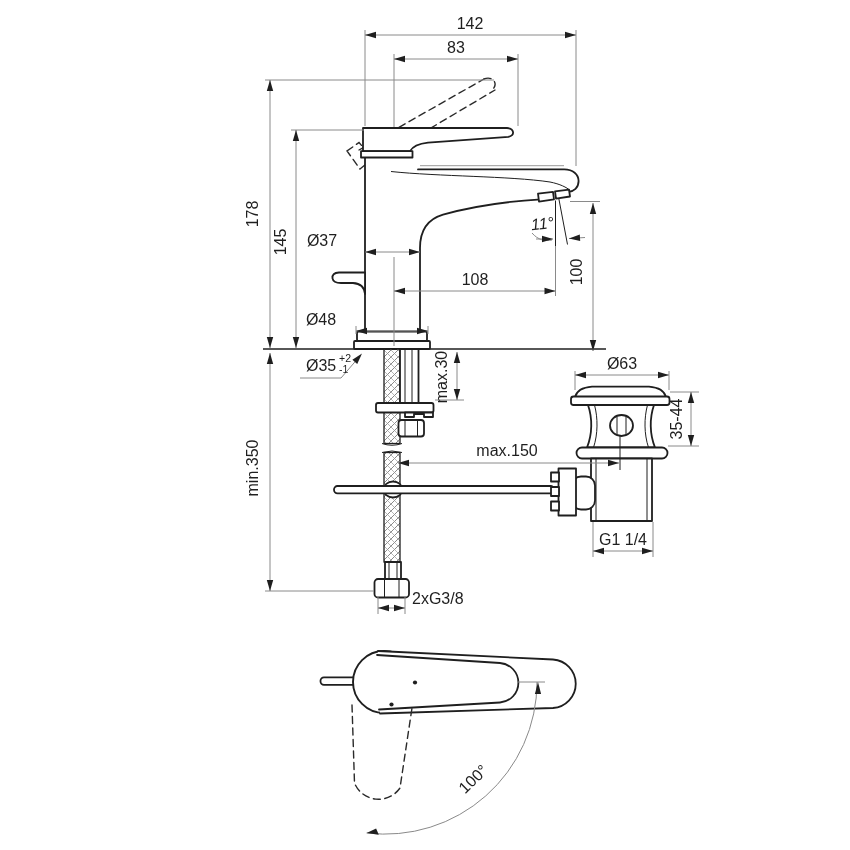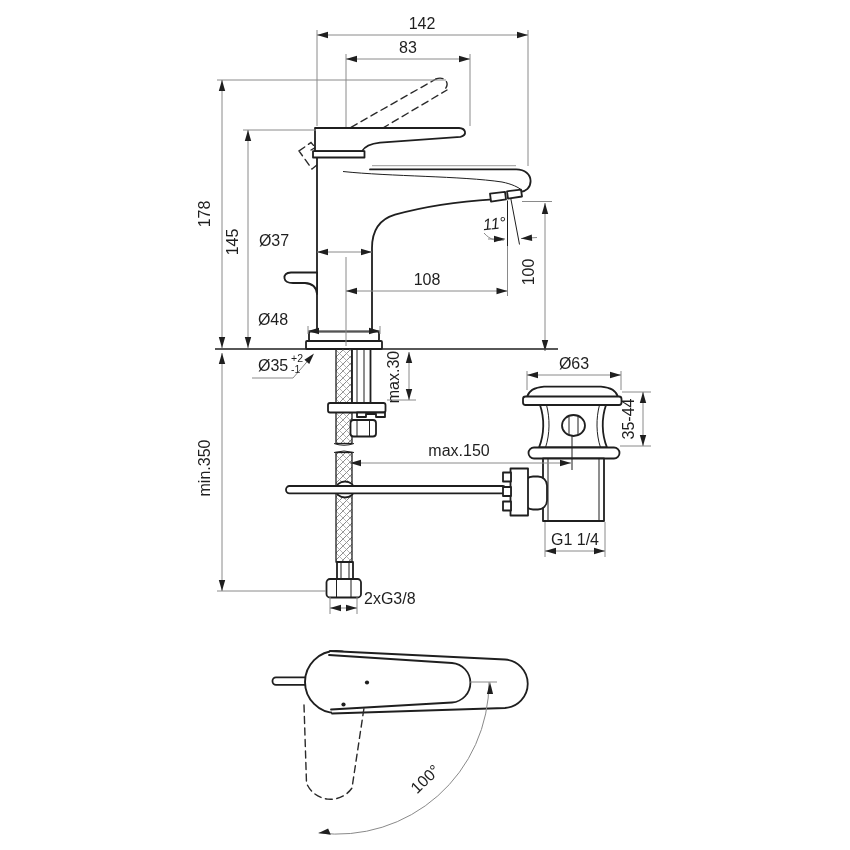--- a/index.html
+++ b/index.html
@@ -1,17 +1,17 @@
 <!DOCTYPE html>
 <html><head>
 <meta charset="utf-8">
 <style>
   html,body{margin:0;padding:0;background:#fff;}
   #stage{position:relative;width:674px;height:850px;background:#fff;overflow:hidden;
-         font-family:"Liberation Sans", sans-serif;}
+         font-family:"Liberation Sans", sans-serif;padding-left:48px;}
   svg{display:block;}
   .dim,.ext,.lead{fill:none;}
   .dim{stroke:#8a8a8a;stroke-width:1;}
   .ext{stroke:#8a8a8a;stroke-width:1;}
   .lead{stroke:#8a8a8a;stroke-width:1;}
   .obj{stroke:#1f1f1f;stroke-width:1.8;fill:none;stroke-linecap:round;stroke-linejoin:round;}
   .objf{stroke:#1f1f1f;stroke-width:1.8;fill:#ffffff;stroke-linejoin:round;}
   .fillonly{fill:#ffffff;stroke:none;}
   .thin{stroke:#1f1f1f;stroke-width:1;fill:none;}
   .dashed{stroke:#2a2a2a;stroke-width:1.4;fill:none;stroke-dasharray:7 4.5;stroke-linecap:round;}

